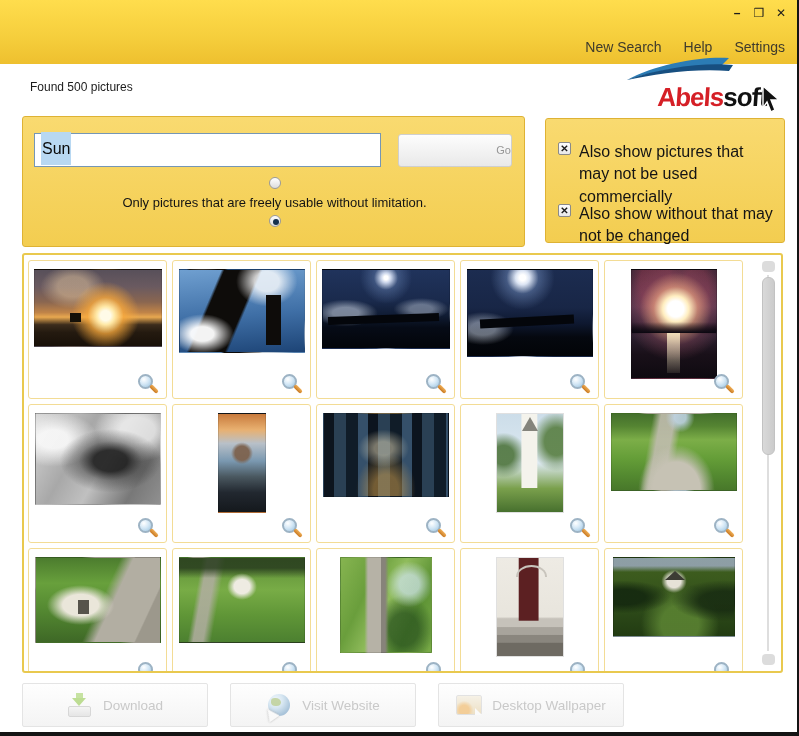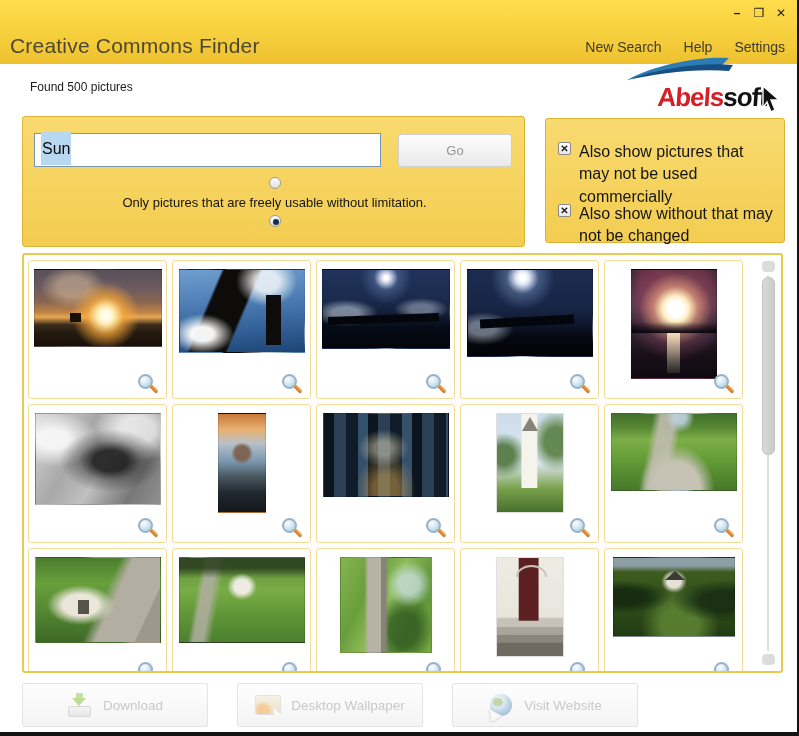--- a/index.html
+++ b/index.html
@@ -34,21 +34,21 @@
   .panel { position:absolute; background:linear-gradient(#f9da70,#f3cd50);
            border:1px solid #deb234; border-radius:3px; }
   .search-panel { left:22px; top:116px; width:503px; height:131px; }
   .filter-panel { left:545px; top:118px; width:240px; height:125px; }
 
   .textbox { position:absolute; left:11px; top:16px; width:347px; height:34px; background:#fff;
              border:1px solid #7596b5; font-size:16px; color:#0a0a0a; padding:6px 0 0 6px; cursor:text; }
   .textbox .sel { background:#b8d8f2; padding:8px 1px; }
   .go-btn { position:absolute; right:12px; top:17px; width:114px; height:33px;
             background:linear-gradient(#fdfdfd,#e9e9e9); border:1px solid #cfcfcf; border-radius:3px;
-            color:#969696; font-size:13px; text-align:center; line-height:31px; cursor:default; }
+            color:#969696; font-size:11px; text-align:right; line-height:31px; cursor:default; }
   .radios { position:absolute; left:10px; top:60px; right:8px; }
   .radio-row { display:flex; align-items:center; gap:6px; margin-bottom:5px; cursor:default;flex-direction:column; }
   .radio { width:12px; height:12px; border-radius:50%; background:linear-gradient(#ffffff,#dcdcdc);
            border:1px solid #9a9a9a; flex:0 0 auto; position:relative; }
   .radio.selected::after { content:""; position:absolute; left:3px; top:3px; width:6px; height:6px;
            border-radius:50%; background:#14304d; }
   .radio-row .lbl { font-size:13px; color:#141414; }
 
   .check-row { position:absolute; left:12px; right:8px; display:flex; gap:8px; cursor:default; }
   .check-row.r0 { top:22px; } .check-row.r1 { top:84px; }
@@ -164,21 +164,21 @@
 
   
   .scrollbar { position:absolute; top:6px; right:6px; width:13px; height:404px; }
   .sb-line { position:absolute; left:5px; top:14px; height:376px; width:2px; background:#dedede; }
   .sb-up { position:absolute; top:0; left:0; width:13px; height:11px; background:#dcdcdc; border-radius:4px; }
   .sb-thumb { position:absolute; top:16px; left:0; width:13px; height:178px;
               background:linear-gradient(90deg,#d9d9d9,#cbcbcb); border:1px solid #c2c2c2; border-radius:6px; }
   .sb-down { position:absolute; bottom:0; left:0; width:13px; height:11px; background:#dcdcdc; border-radius:4px; }
 
   
-  .actions { position:absolute; left:22px; top:683px; display:flex; gap:29px; }
+  .actions { position:absolute; left:22px; top:683px; display:flex; gap:22px; }
   .action-btn { width:186px; height:44px; border:1px solid #e4e4e4; border-radius:2px;
                 background:linear-gradient(#fefefe,#f4f4f4); display:flex; align-items:center;
                 justify-content:center; gap:10px; color:#c9c9c9; font-size:13.5px; cursor:default; }
   .icon { position:relative; width:26px; height:24px; opacity:.55; flex:0 0 auto; }
   .dl-stem { position:absolute; top:0; left:9px; width:7px; height:6px; background:#9ccf5a; }
   .dl-head { position:absolute; top:5px; left:5px; width:0; height:0;
              border-left:7px solid transparent; border-right:7px solid transparent; border-top:8px solid #8cc63f; }
   .dl-tray { position:absolute; bottom:0; left:1px; width:23px; height:11px;
              background:linear-gradient(#f2f2f2,#d8d8d8); border:1px solid #bdbdbd; border-radius:2px; }
   .globe { position:absolute; left:2px; top:1px; width:22px; height:22px; border-radius:50%;
@@ -199,21 +199,20 @@
 <body>
 
 <div class="window">
 
   <div class="titlebar">
     <div class="win-controls">
       <span class="wc min">–</span>
       <span class="wc">❒</span>
       <span class="wc">✕</span>
     </div>
-    <div class="app-title">Creative Commons Finder</div>
     <div class="menu">
       <span>New Search</span>
       <span>Help</span>
       <span>Settings</span>
     </div>
   </div>
 
   <div class="found">Found 500 pictures</div>
 
   <div class="logo">
@@ -327,26 +326,26 @@
     <div class="action-btn">
       <span class="icon">
         <span class="dl-stem"></span>
           <span class="dl-head"></span>
           <span class="dl-tray"></span>
       </span>
       <span>Download</span>
     </div>
     <div class="action-btn">
       <span class="icon">
-        <span class="wp"></span>
-      </span>
-      <span>Desktop Wallpaper</span>
-    </div>
-    <div class="action-btn">
-      <span class="icon">
         <span class="globe"></span>
           <span class="globe-cursor"></span>
       </span>
       <span>Visit Website</span>
     </div>
+    <div class="action-btn">
+      <span class="icon">
+        <span class="wp"></span>
+      </span>
+      <span>Desktop Wallpaper</span>
+    </div>
   </div>
 
 </div>
 
 </body></html>

